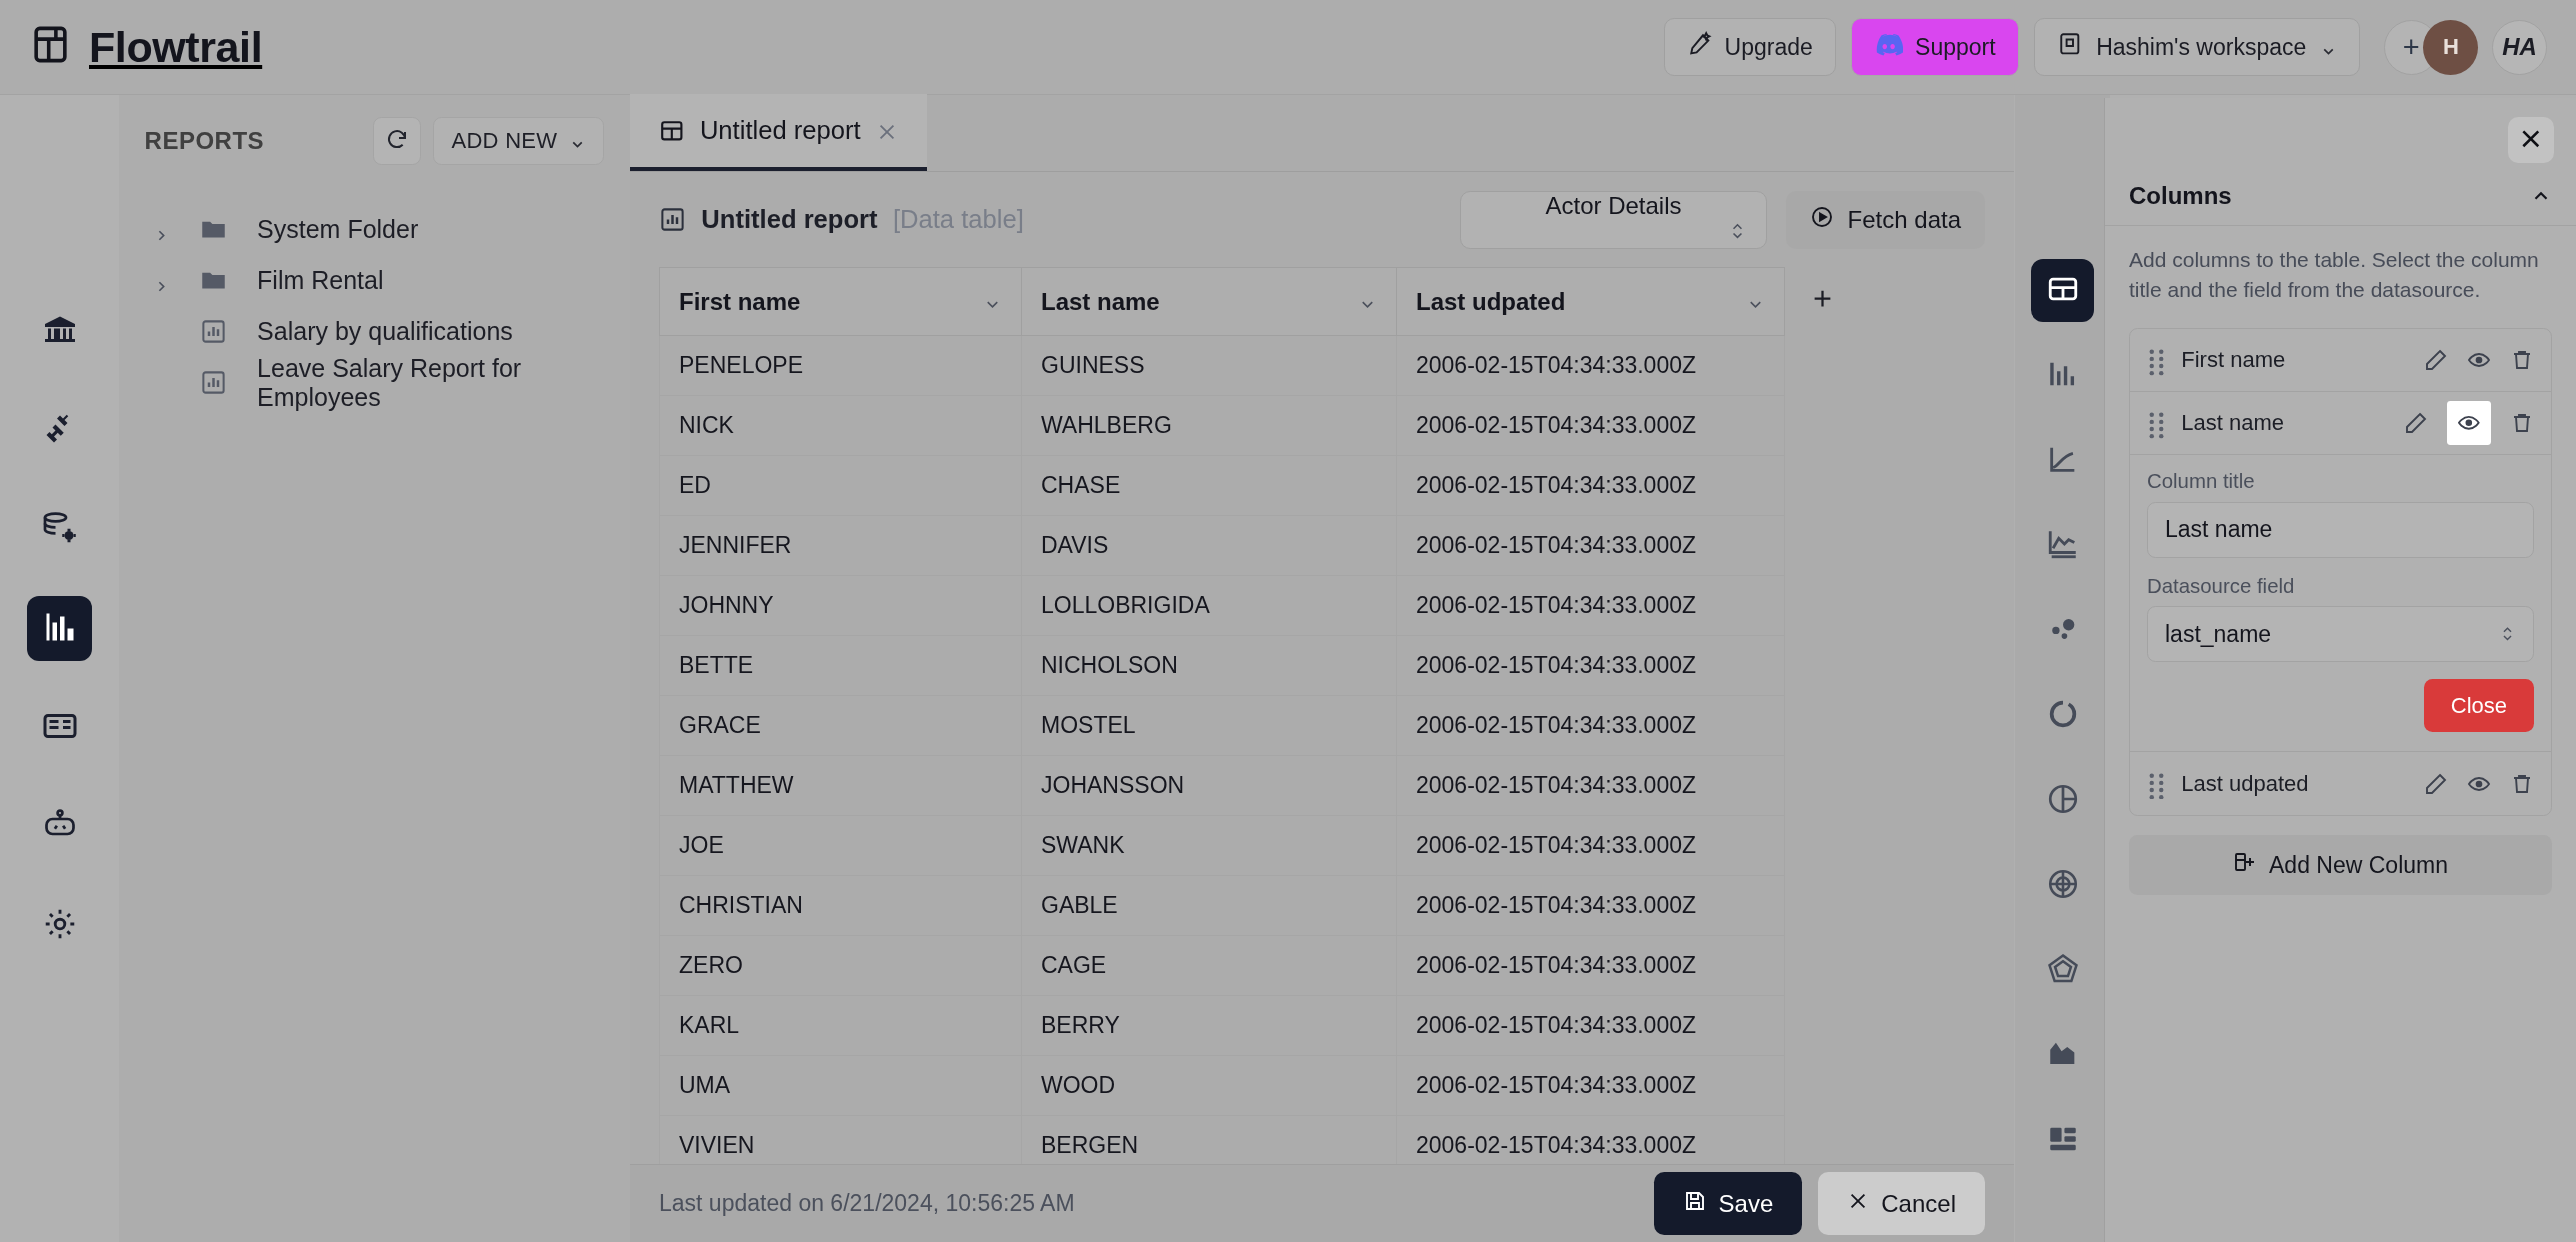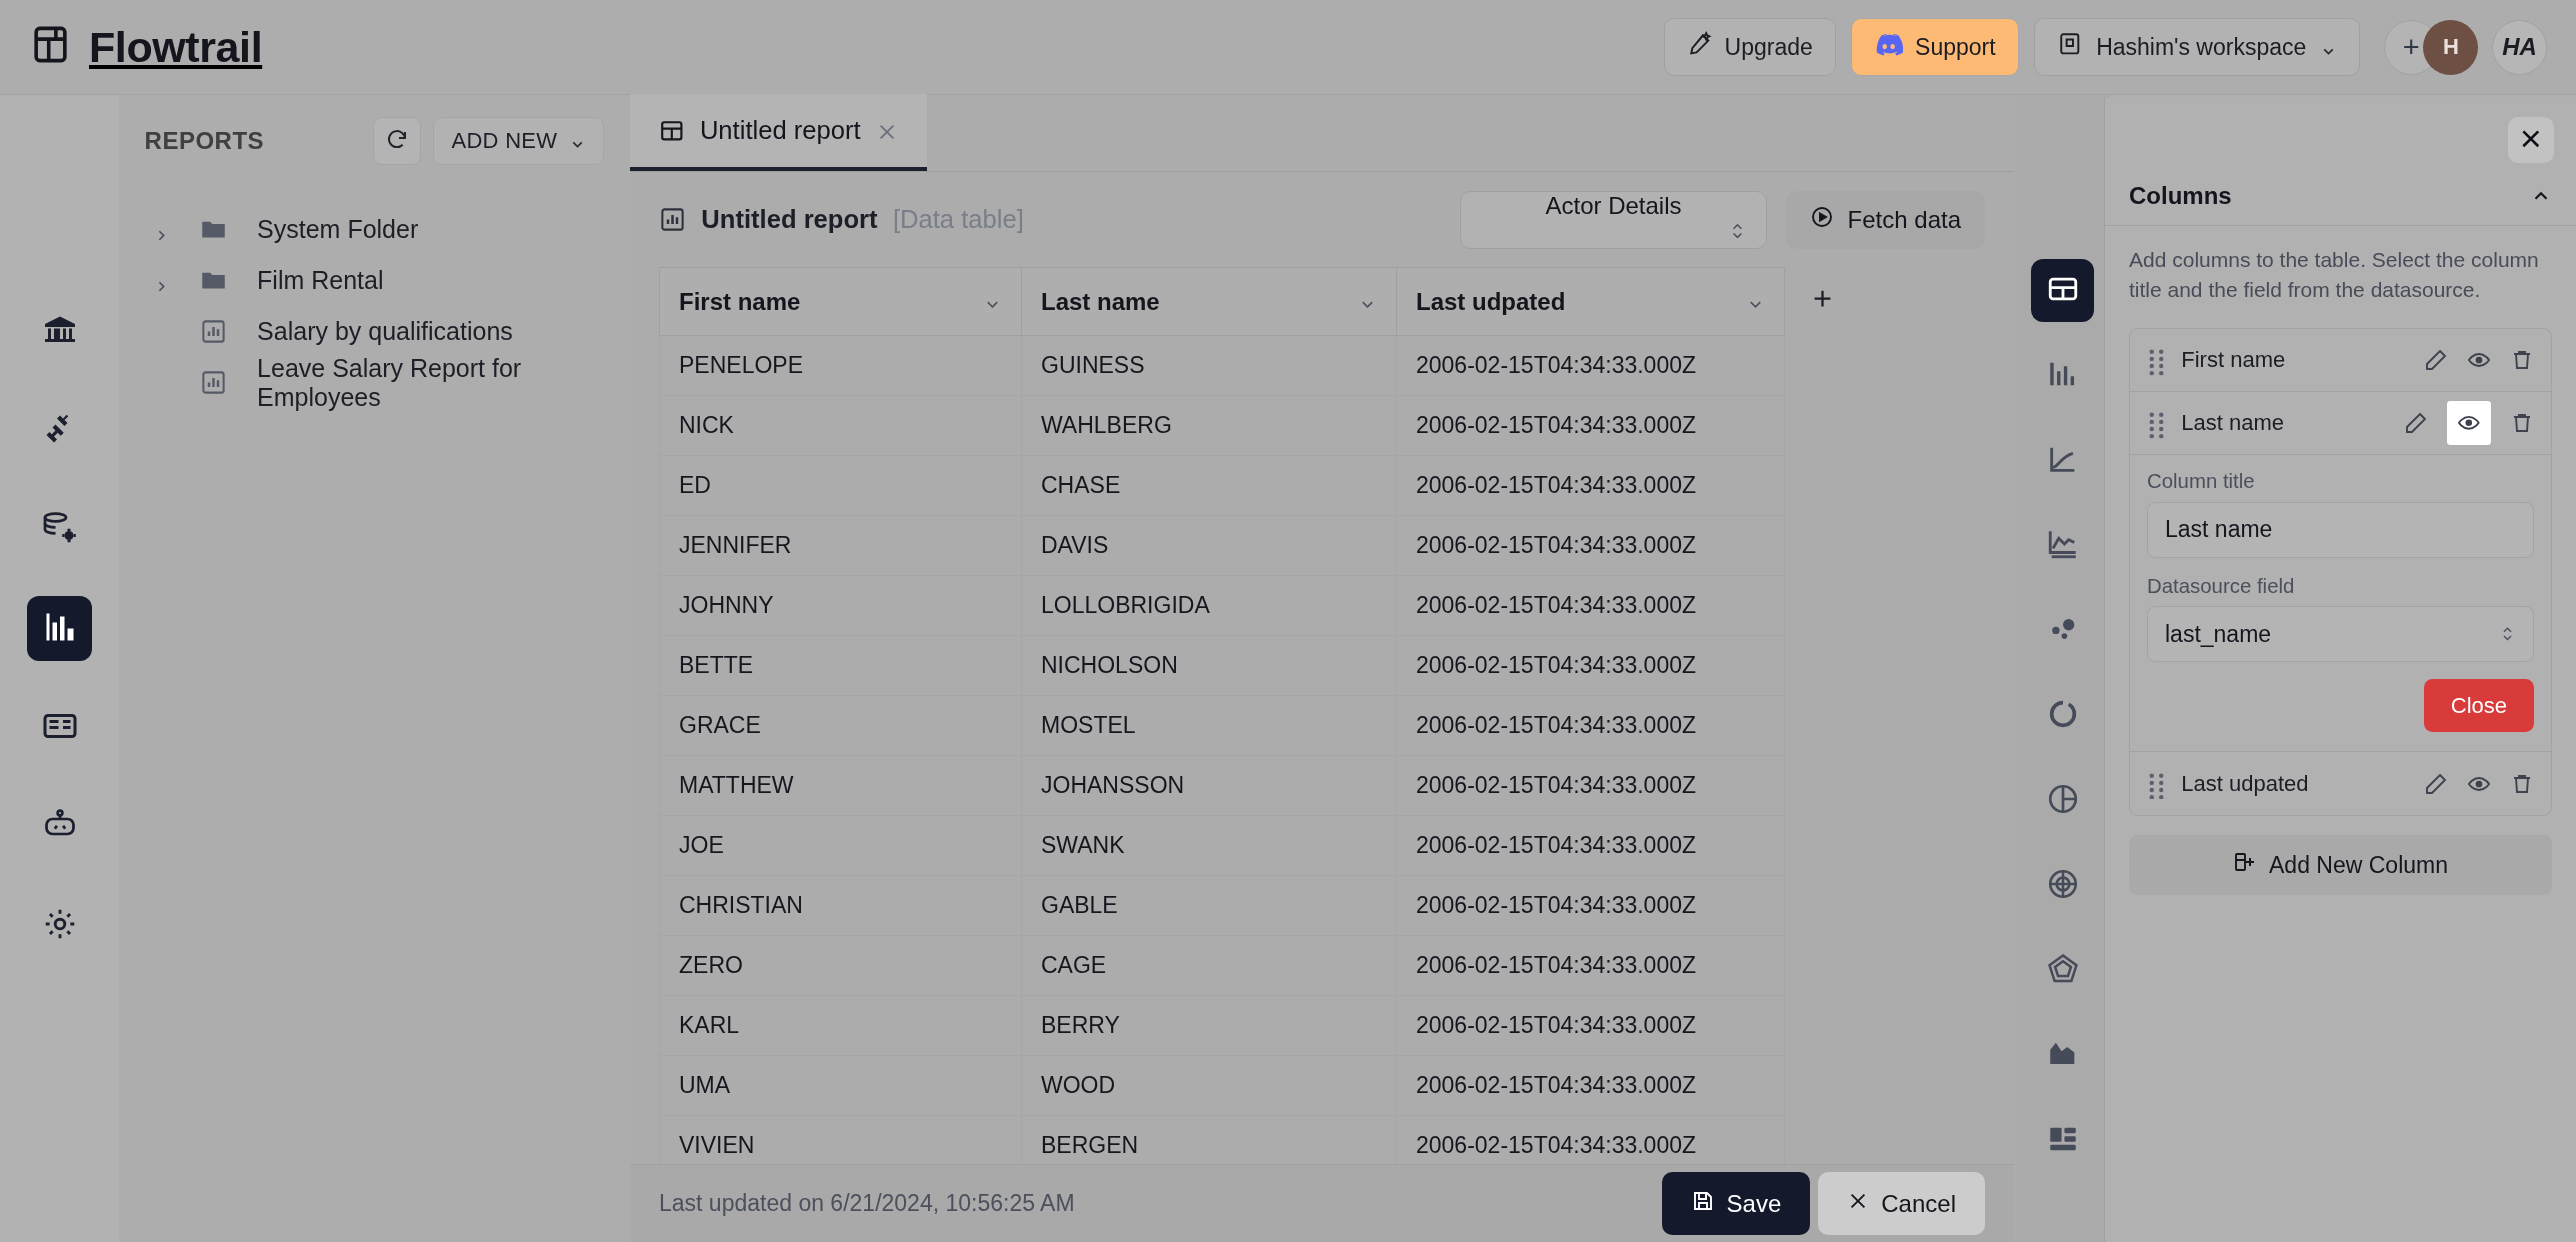--- a/index.html
+++ b/index.html
@@ -35,21 +35,21 @@
     margin-left: auto; display: flex; align-items: center; gap: 15.3px;
   }
   .pill {
     height: 58px; border-radius: 10.2px;
     border: 0.9px solid #a0a0a0;
     background: #b2b2b2;
     display: flex; align-items: center; gap: 12px;
     padding: 0 22px;
     font-size: 23px; color: #1b1c24;
   }
-  .pill.support { background: #fdba74; border-color: #a8a8a8; }
+  .pill.support { background: #d946ef; border-color: #a8a8a8; }
   .pill.ws { gap: 13.6px; }
   .chev-sm { width: 17px; height: 17px; color: #2a2b33; }
   .avatars { display: flex; align-items: center; margin-left: 8.5px; }
   .av {
     width: 55px; height: 55px; border-radius: 50%;
     display: flex; align-items: center; justify-content: center;
     font-size: 22px; font-weight: 600;
   }
   .av.plus { background: #b4b4b4; border: 0.9px solid #a2a2a2; color: #2d3748; font-size: 29px; font-weight: 400; }
   .av.h { background: #6e4f44; color: #e9e0da; margin-left: -15.3px; }
@@ -271,21 +271,21 @@
   
   .bottombar {
     position: absolute; bottom: 0; left: 630px;
     width: 1384px; height: 78px;
     background: #a9a9a9;
     border-top: 0.9px solid #9f9f9f;
     display: flex; align-items: center;
     padding: 0 29px;
   }
   .bottom-status { font-size: 23px; color: #4b505c; }
-  .bottom-actions { margin-left: auto; display: flex; align-items: center; gap: 8px; }
+  .bottom-actions { margin-left: auto; display: flex; align-items: center; gap: 16px; }
   .save-btn {
     height: 63px; border-radius: 10.2px; background: #141a2b;
     display: flex; align-items: center; gap: 12px; padding: 0 29px;
     font-size: 24px; color: #ffffff;
   }
   .save-btn svg { width: 24px; height: 24px; }
   .cancel-btn {
     height: 63px; border-radius: 10.2px; background: #cccccc;
     display: flex; align-items: center; gap: 12px; padding: 0 29px;
     font-size: 24px; color: #14151d;

